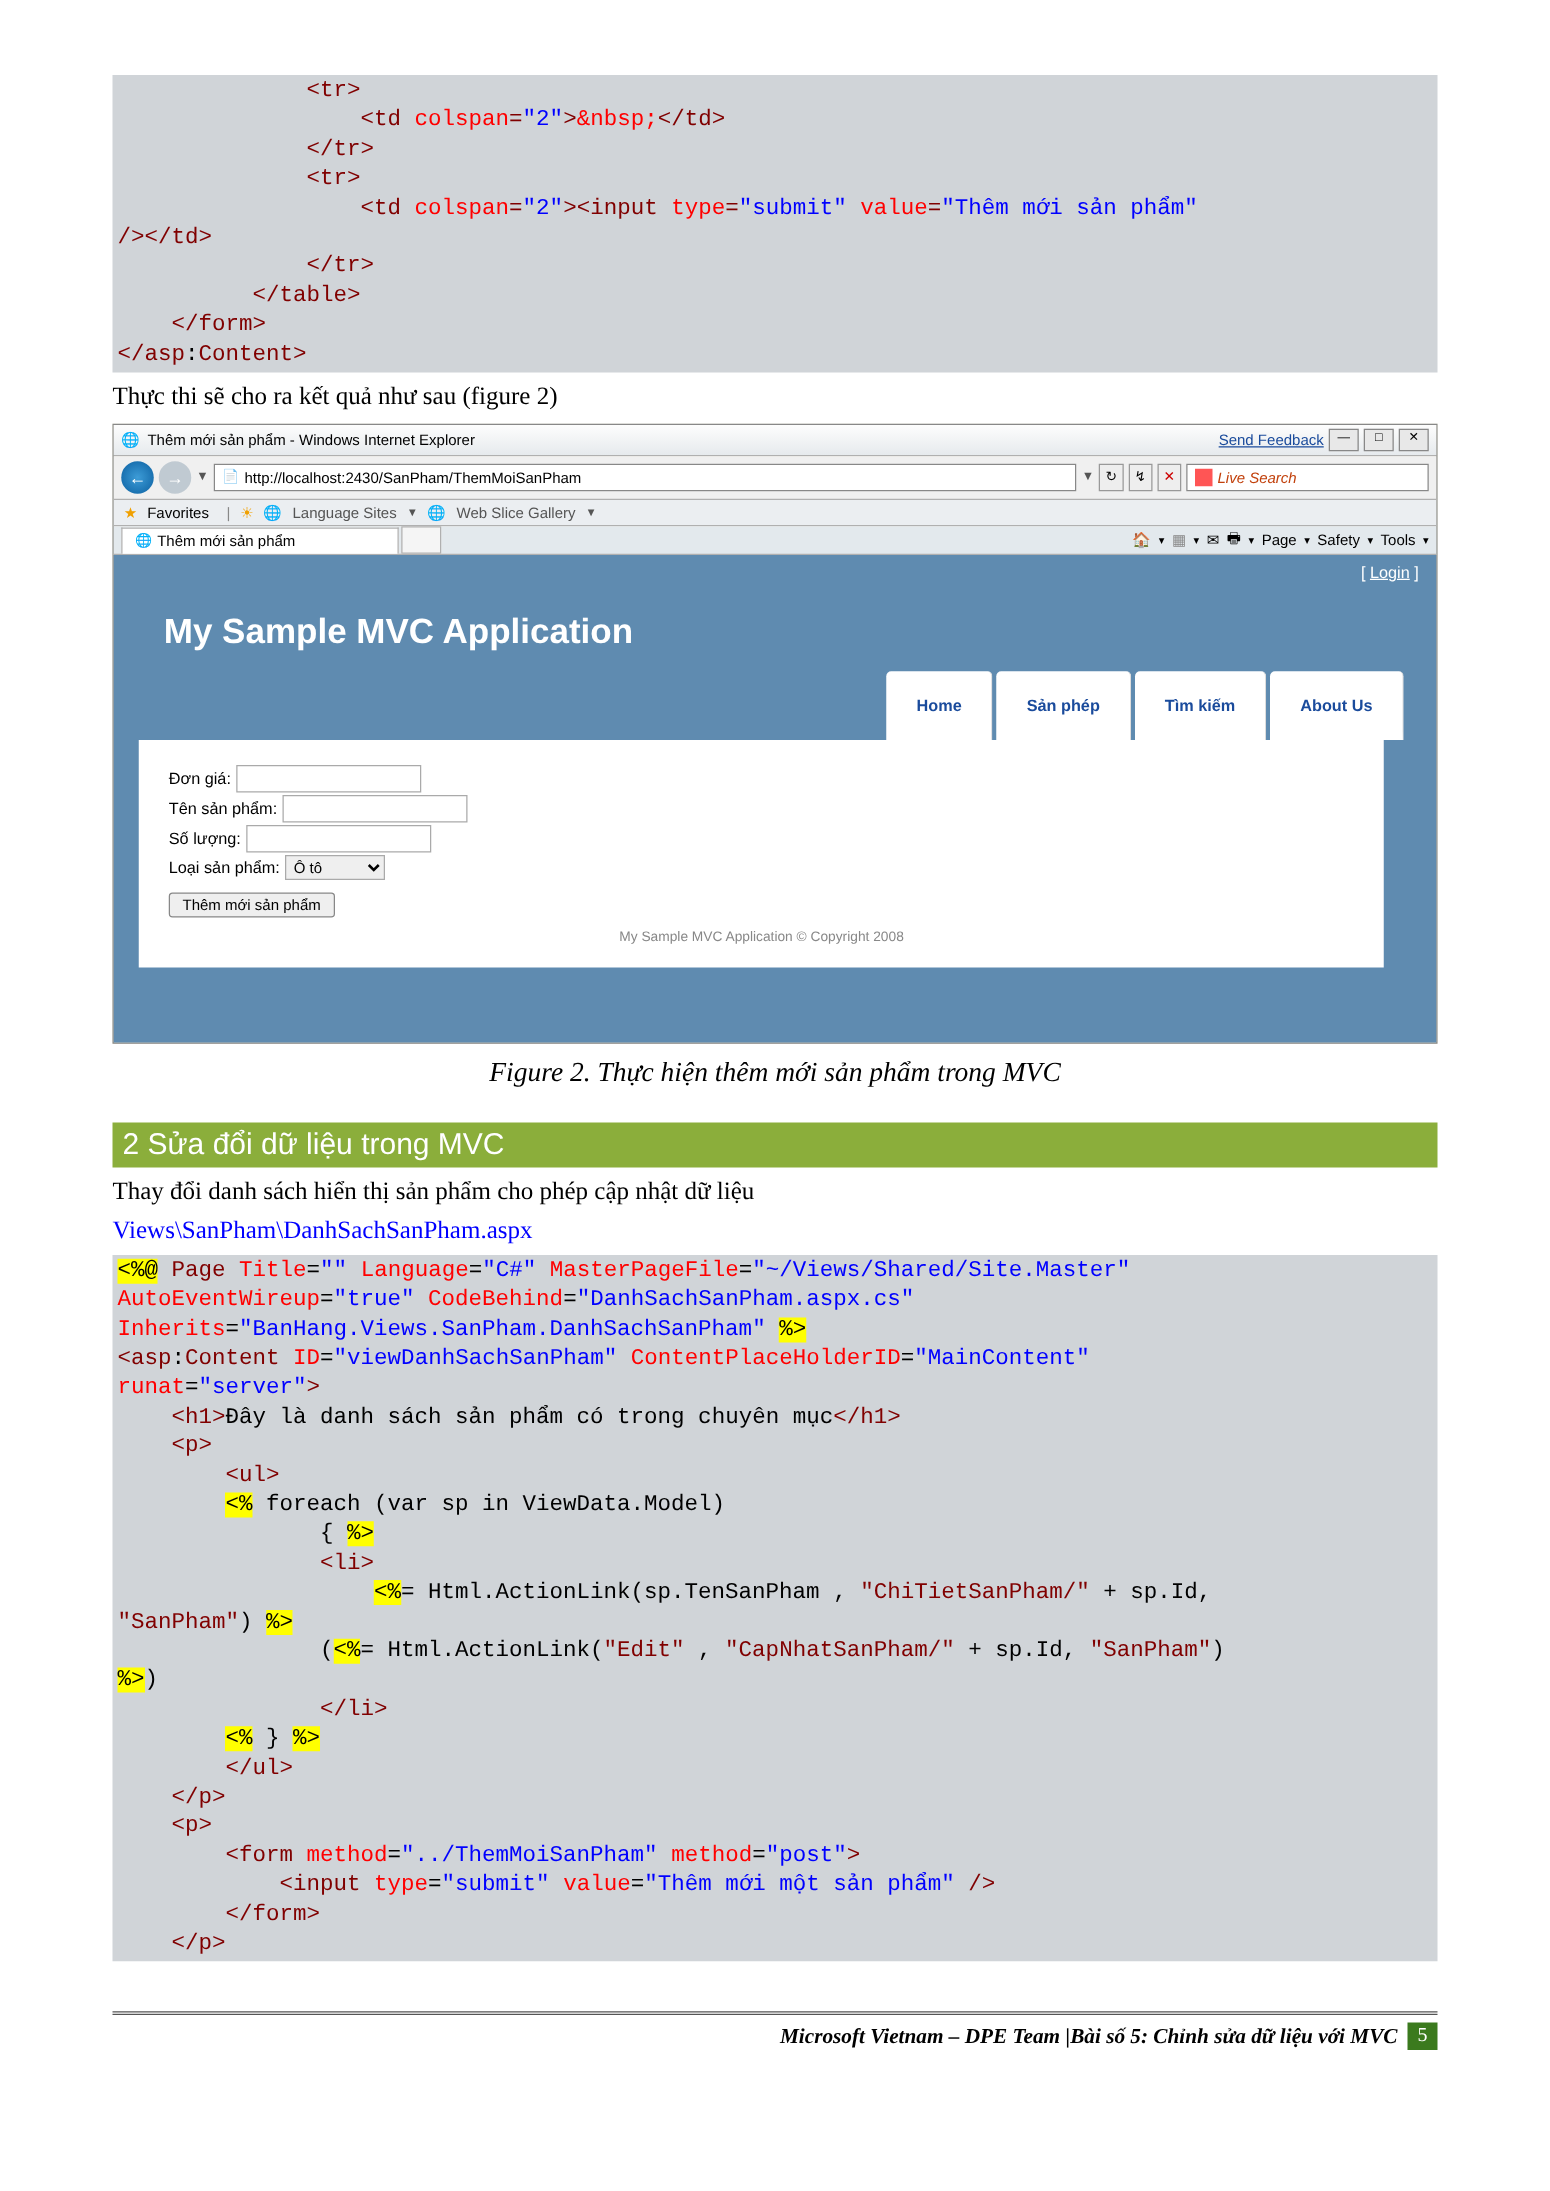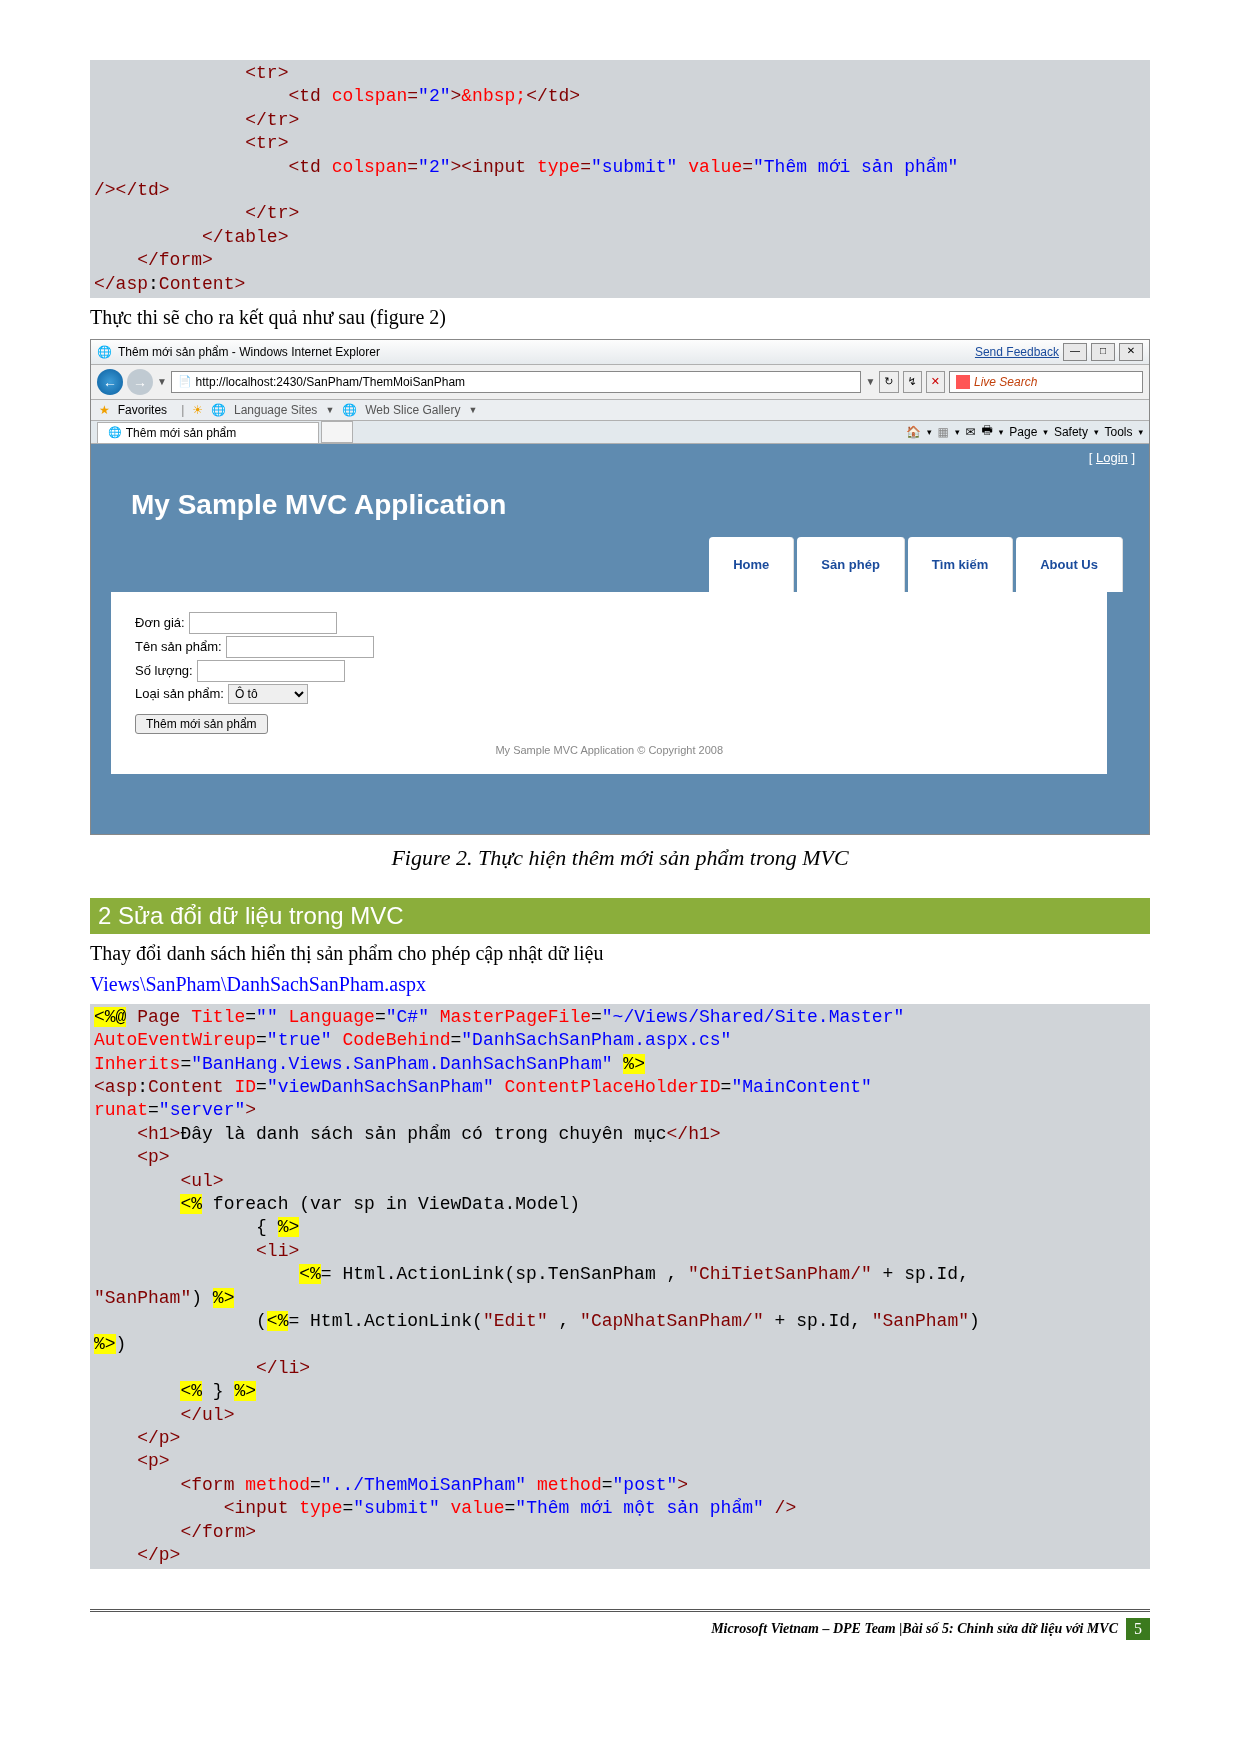--- a/index.html
+++ b/index.html
@@ -173,21 +173,21 @@
     border-top:3px double #555;
     margin-top:40px;
   }
   .footer {
     display:flex; justify-content:flex-end; align-items:center;
     padding-top:6px; gap:8px;
   }
   .footer-text {
     font-family:"Times New Roman",serif;
     font-style:italic; font-weight:bold;
-    font-size:14px;
+    font-size:17px;
   }
   .page-num {
     background:#3b7a1e; color:#fff; padding:2px 8px;
     font-family:"Times New Roman",serif; font-size:16px;
   }
 </style>
 </head>
 <body>
 
 <div class="page">

